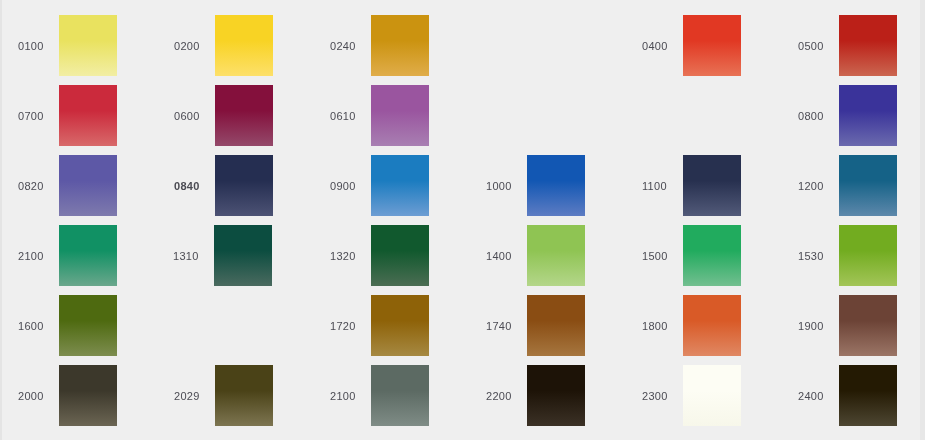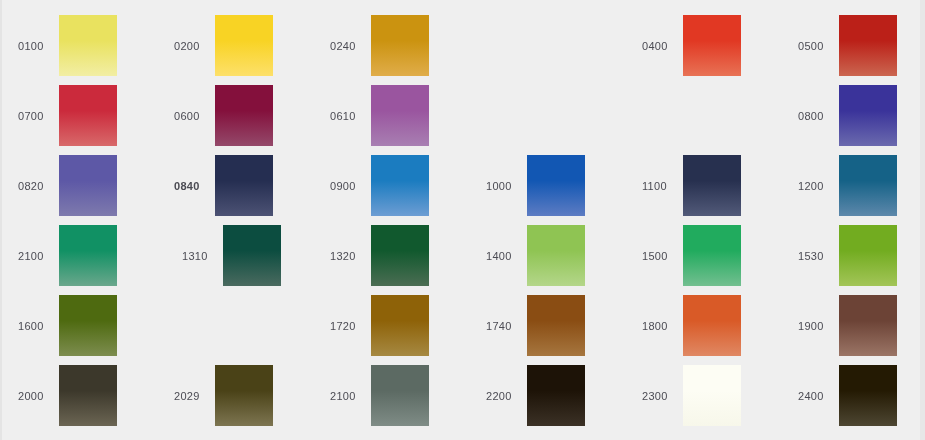--- a/index.html
+++ b/index.html
@@ -124,21 +124,21 @@
         <div class="swatch-chip" style="width: 58px; height: 61px; background: linear-gradient(rgb(39, 48, 79) 0%, rgb(39, 48, 79) 42%, rgb(82, 90, 121) 100%);"></div>
       </div>
       <div class="swatch-cell" style="left: 780px; top: 155px;">
         <div class="swatch-label">1200</div>
         <div class="swatch-chip" style="width: 58px; height: 61px; background: linear-gradient(rgb(21, 98, 135) 0%, rgb(21, 98, 135) 42%, rgb(93, 136, 171) 100%);"></div>
       </div>
       <div class="swatch-cell" style="left: 0px; top: 225px;">
         <div class="swatch-label">2100</div>
         <div class="swatch-chip" style="width: 58px; height: 61px; background: linear-gradient(rgb(17, 145, 100) 0%, rgb(17, 145, 100) 42%, rgb(106, 167, 140) 100%);"></div>
       </div>
-      <div class="swatch-cell" style="left: 164px; top: 225px;">
+      <div class="swatch-cell" style="left: 155px; top: 225px;">
         <div class="swatch-label">1310</div>
         <div class="swatch-chip" style="width: 58px; height: 61px; background: linear-gradient(rgb(12, 77, 64) 0%, rgb(12, 77, 64) 42%, rgb(74, 106, 95) 100%);"></div>
       </div>
       <div class="swatch-cell" style="left: 312px; top: 225px;">
         <div class="swatch-label">1320</div>
         <div class="swatch-chip" style="width: 58px; height: 61px; background: linear-gradient(rgb(17, 89, 46) 0%, rgb(17, 89, 46) 42%, rgb(75, 109, 83) 100%);"></div>
       </div>
       <div class="swatch-cell" style="left: 468px; top: 225px;">
         <div class="swatch-label">1400</div>
         <div class="swatch-chip" style="width: 58px; height: 61px; background: linear-gradient(rgb(143, 196, 83) 0%, rgb(143, 196, 83) 42%, rgb(180, 214, 138) 100%);"></div>

